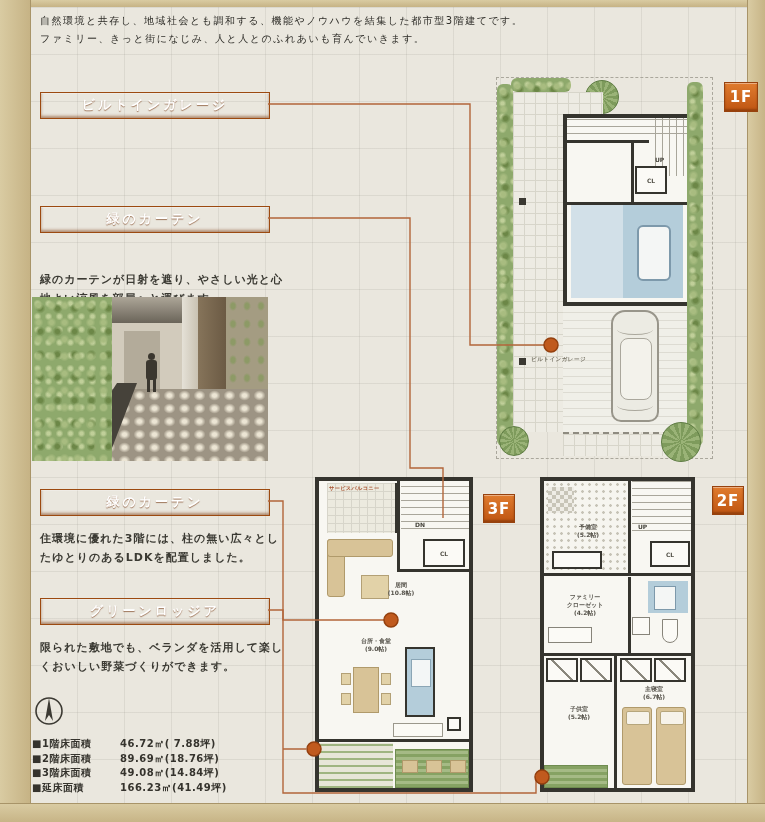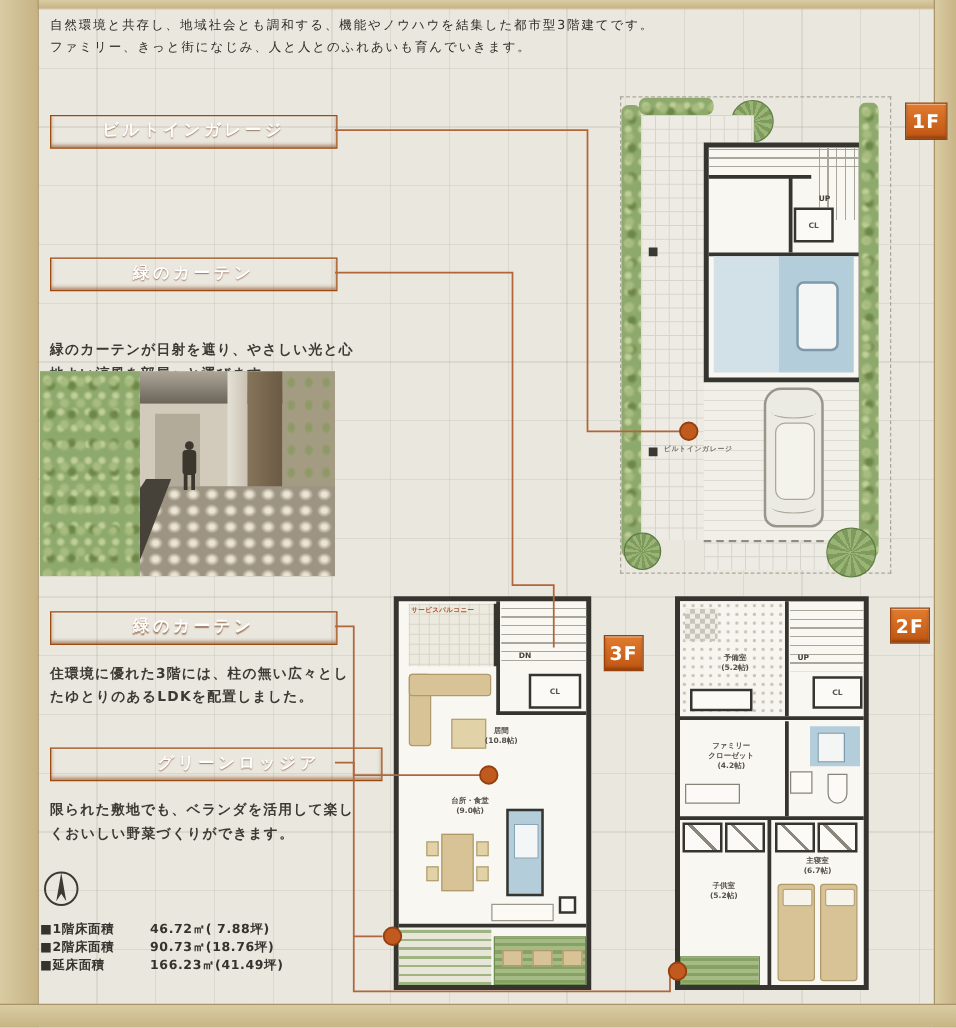--- a/index.html
+++ b/index.html
@@ -86,21 +86,21 @@
   <div class="abs feature" style="left:40px;top:206px;">
     <span class="ftitle">緑のカーテン</span>
   </div>
   <div class="abs desc" style="left:40px;top:247px;margin-top:24px;">緑のカーテンが日射を遮り、やさしい光と心地よい涼風を部屋へと運びます。</div>
 
   <div class="abs feature" style="left:40px;top:489px;">
     <span class="ftitle">緑のカーテン</span>
   </div>
   <div class="abs desc" style="left:40px;top:530px;">住環境に優れた3階には、柱の無い広々としたゆとりのあるLDKを配置しました。</div>
 
-  <div class="abs feature" style="left:40px;top:598px;padding-left:36px;">
+  <div class="abs feature" style="left:40px;top:598px;">
     <span class="ftitle">グリーンロッジア</span>
   </div>
   <div class="abs desc" style="left:40px;top:639px;">限られた敷地でも、ベランダを活用して楽しくおいしい野菜づくりができます。</div>
 
   <div class="abs" style="left:32px;top:297px;width:236px;height:164px;background:#c8c1b1;overflow:hidden;">
     <div class="abs" style="left:0;top:0;width:236px;height:26px;background:linear-gradient(180deg,#ada698,#6a6459);"></div>
     <div class="abs" style="left:62px;top:26px;width:96px;height:66px;background:#d2cbbc;"></div>
     <div class="abs" style="left:92px;top:34px;width:36px;height:58px;background:#b3ab9a;"></div>
     <div class="abs" style="left:150px;top:0;width:16px;height:164px;background:linear-gradient(90deg,#e5e1d7,#c9c2b2);"></div>
     <div class="abs" style="left:166px;top:0;width:28px;height:164px;background:linear-gradient(90deg,#86745a,#6b5a44);"></div>
@@ -123,21 +123,25 @@
     </svg>
   </div>
 
   <div class="abs areas" style="left:32px;top:737px;width:250px;">
     <div class="row">
       <span class="lab">■1階床面積</span>
       <span>46.72㎡( 7.88坪)</span>
     </div>
     <div class="row">
       <span class="lab">■2階床面積</span>
-      <span>90.73㎡(18.76坪)</span>
+      <span>89.69㎡(18.76坪)</span>
+    </div>
+    <div class="row">
+      <span class="lab">■3階床面積</span>
+      <span>49.08㎡(14.84坪)</span>
     </div>
     <div class="row">
       <span class="lab">■延床面積</span>
       <span>166.23㎡(41.49坪)</span>
     </div>
   </div>
 
   <div class="abs" style="left:497px;top:78px;width:215px;height:380px;outline:1px dashed #aaa79c;">
     <div class="abs greens" style="left:0;top:6px;width:16px;height:362px;"></div>
     <div class="abs greens" style="left:14px;top:0;width:60px;height:14px;"></div>
@@ -266,21 +270,21 @@
         <div class="pillow"></div>
       </div>
     <div class="bed" style="left:112px;top:226px;width:30px;height:78px;">
         <div class="pillow"></div>
       </div>
 
     <div class="abs planter" style="left:0;top:284px;width:64px;height:23px;"></div>
   </div>
 
   <div class="abs badge" style="left:724px;top:82px;width:32px;height:28px;">1F</div>
-  <div class="abs badge" style="left:483px;top:508px;width:30px;height:27px;text-align:right;">3F</div>
+  <div class="abs badge" style="left:483px;top:494px;width:30px;height:27px;text-align:right;">3F</div>
   <div class="abs badge" style="left:712px;top:486px;width:30px;height:27px;">2F</div>
 
   <svg class="abs" style="left:0;top:0;pointer-events:none;" width="765" height="822" viewBox="0 0 765 822">
     <g fill="none" stroke="#b2653a" stroke-width="1.4">
       <path d="M268 104 H470 V345 H544"></path>
       <path d="M268 218 H410 V468 H443 V518"></path>
       <path d="M268 501 H283 V620 H384"></path>
       <path d="M268 610 H283 V793 H536 V780 M283 749 H306"></path>
     </g>
     <g fill="#c05a1e" stroke="#94400f" stroke-width="1.5">

